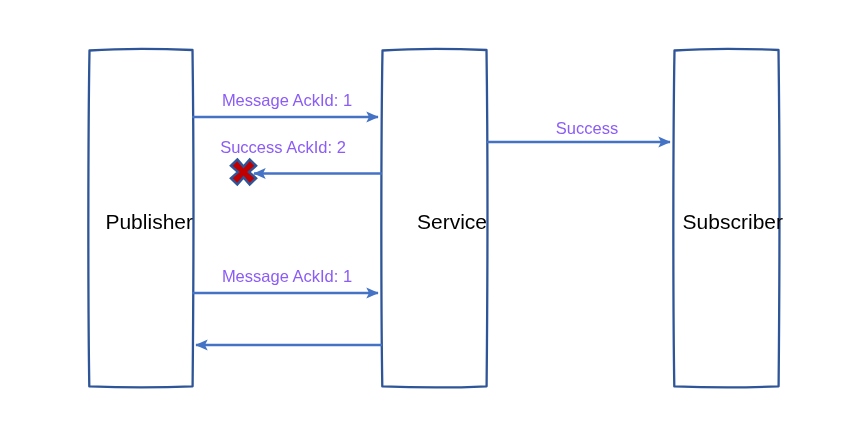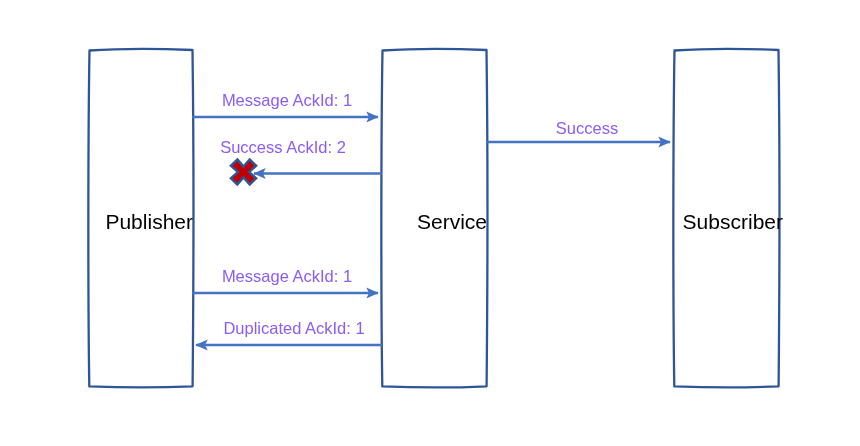--- a/index.html
+++ b/index.html
@@ -104,15 +104,14 @@
   <div class="lifeline-name" style="left:381px; top:211px; width:106px;">Service</div>
 
   <div class="msg-label" style="left:187px; top:92px; width:200px;">Message AckId: 1</div>
 
   <div class="msg-label" style="left:183px; top:139px; width:200px;">Success AckId: 2</div>
 
   <div class="msg-label" style="left:517px; top:120px; width:140px;">Success</div>
 
   <div class="msg-label" style="left:187px; top:268px; width:200px;">Message AckId: 1</div>
 
-  <div class="msg-label" style="left:194px; top:320px; width:200px;">Duplicated AckId: 1</div>
 
 </div>
 
 </body></html>

